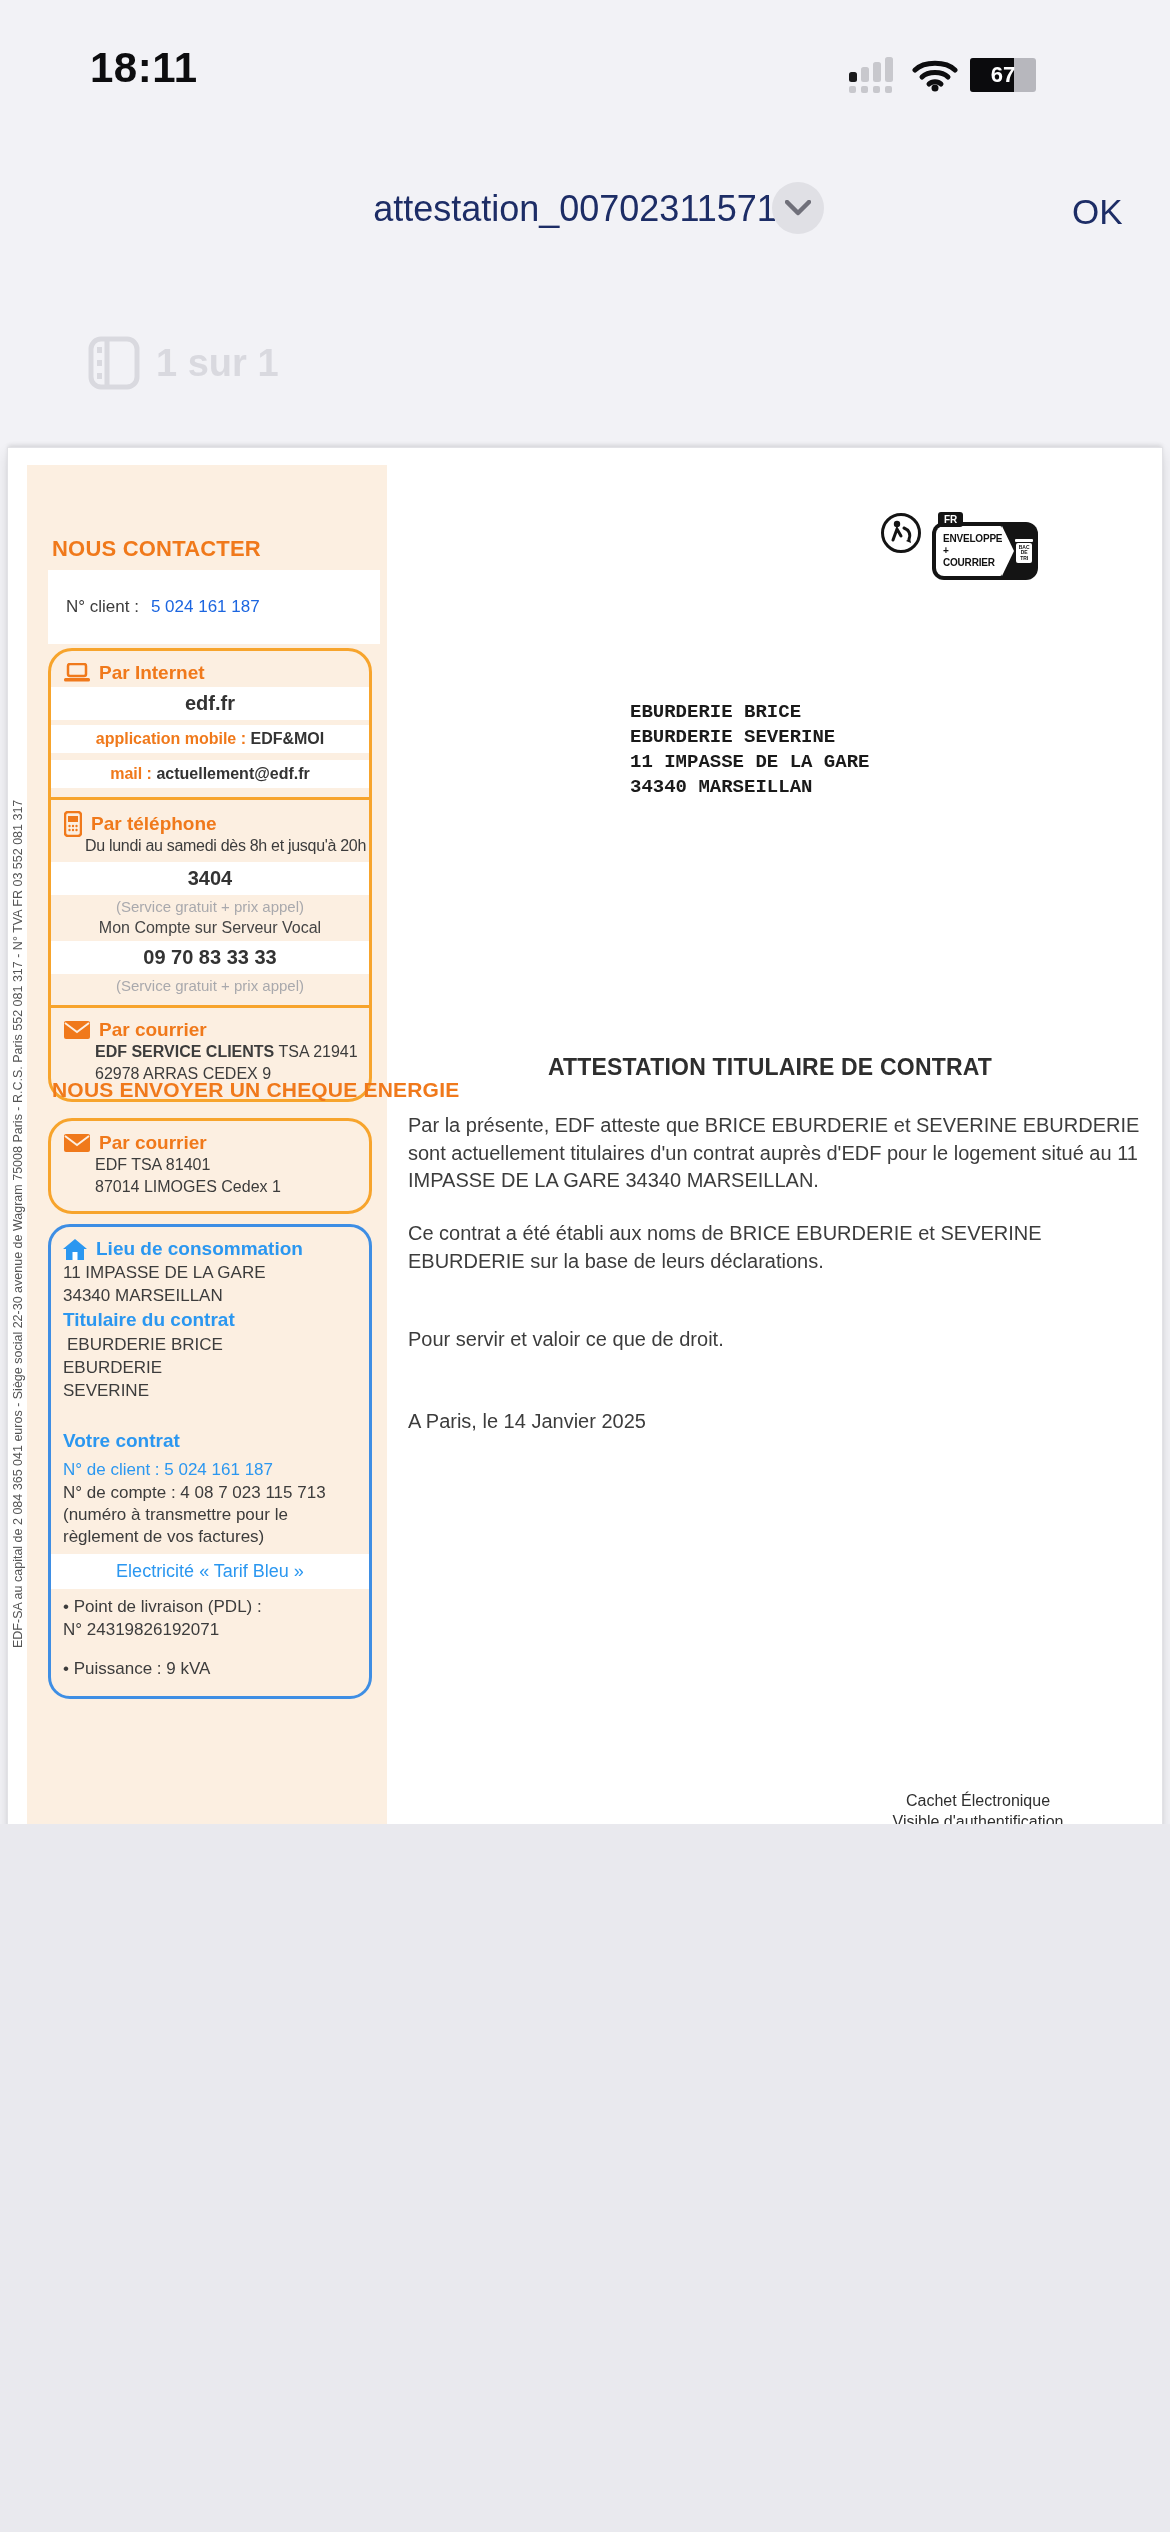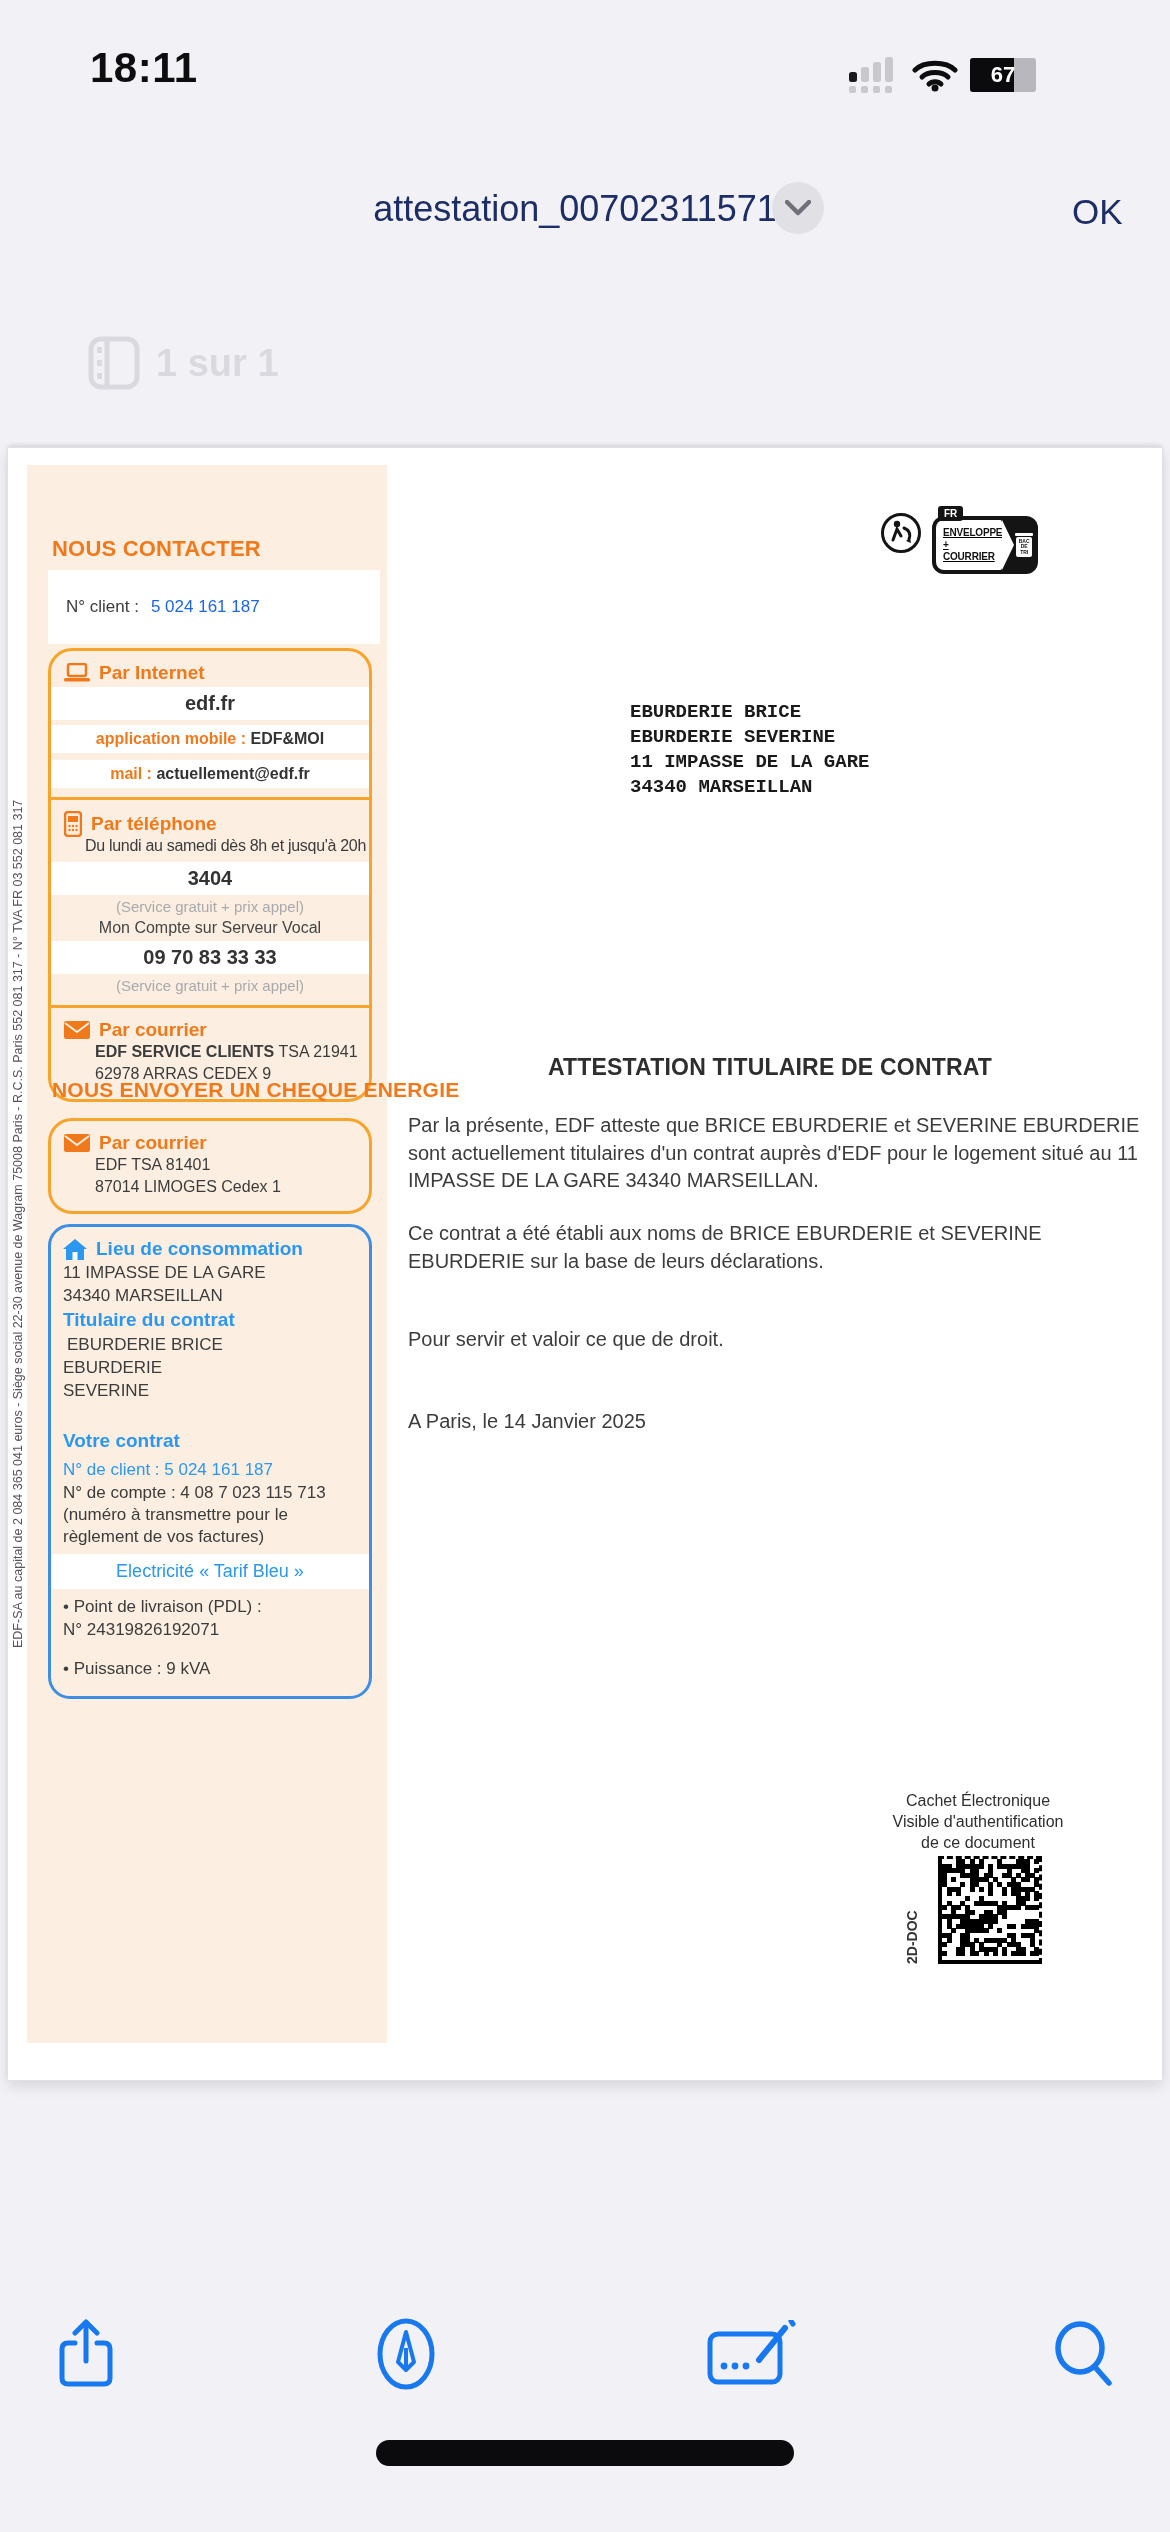--- a/index.html
+++ b/index.html
@@ -1,18 +1,18 @@
 <!DOCTYPE html>
 <html><head>
 <meta charset="utf-8">
 <style>
   * { margin:0; padding:0; box-sizing:border-box; }
   html,body { background:#e9e9ee; }
   body { font-family:"Liberation Sans", sans-serif; }
-  .phone { position:relative; width:1170px; height:2532px; background:#f2f2f6; overflow:hidden; margin:0 auto; }
+  .phone { position:relative; width:1170px; height:1824px; background:#f2f2f6; overflow:hidden; margin:0 auto; }
 
   
   .time { position:absolute; left:90px; top:44px; font-size:42px; font-weight:700; color:#0d0d0f; letter-spacing:.5px; }
   .status-icons { position:absolute; left:848px; top:56px; display:flex; align-items:center; gap:12px; }
   .battery { position:relative; width:66px; height:34px; border-radius:3px; background:#b7b7bd; overflow:hidden; }
   .battery .fill { position:absolute; left:0; top:0; bottom:0; width:67%; background:#0b0b0d; }
   .battery .pct { position:absolute; inset:0; display:flex; align-items:center; justify-content:center; color:#fff; font-size:22px; font-weight:700; mix-blend-mode:normal; }
   .battery-nub { width:4px; height:13px; background:#b7b7bd; border-radius:0 3px 3px 0; margin-left:-10px; }
 
   
@@ -63,21 +63,21 @@
   .sig { position:absolute; left:880px; top:1014px; width:256px; text-align:center; font-size:20px; line-height:27px; color:#3c3c3c; }
   .stamp { position:absolute; left:840px; top:1342px; width:260px; text-align:center; font-size:16px; line-height:21px; color:#2f2f2f; }
   .qr { position:absolute; left:930px; top:1408px; width:104px; height:108px; background:#fff;
         border-left:4px solid #000; border-bottom:4px solid #000; border-top:3px dashed #000; border-right:3px dashed #000; }
   .qr i { position:absolute; background:#000; }
   .qr-label { position:absolute; left:896px; top:1412px; height:104px; writing-mode:vertical-rl; transform:rotate(180deg);
               font-size:14px; font-weight:600; color:#333; display:flex; align-items:center; }
 
   
   .eco { position:absolute; left:872px; top:64px; display:flex; align-items:flex-start; gap:10px; }
-  .badge { position:relative; width:106px; height:58px; background:#141414; border-radius:12px; display:flex; padding:4px; margin-top:4px;text-decoration:underline; }
+  .badge { position:relative; width:106px; height:58px; background:#141414; border-radius:12px; display:flex; padding:4px; margin-top:10px; }
   .badge .white { background:#fff; border-radius:8px 2px 2px 8px; flex:1; display:flex; flex-direction:column; justify-content:center; padding-left:7px; }
   .badge .white .l { font-size:10px; font-weight:700; color:#111; line-height:12px; letter-spacing:-.2px; }
   .badge .arrow { width:0; height:0; border-top:25px solid transparent; border-bottom:25px solid transparent; border-left:12px solid #fff; }
   .badge .binzone { width:28px; display:flex; align-items:center; justify-content:center; }
   .fr-tab { position:absolute; top:-10px; left:6px; background:#141414; color:#fff; font-size:10px; font-weight:700; padding:2px 6px; border-radius:3px; }
   .bin { position:relative; width:18px; height:24px; }
   .bin .lid { position:absolute; top:0; left:0; right:0; height:3px; background:#fff; border-radius:1px; }
   .bin .body { position:absolute; top:4px; left:1px; right:1px; bottom:0; background:#fff; border-radius:2px;
                display:flex; flex-direction:column; align-items:center; justify-content:center; }
   .bin .body span { font-size:5px; font-weight:700; color:#111; line-height:5.5px; }

